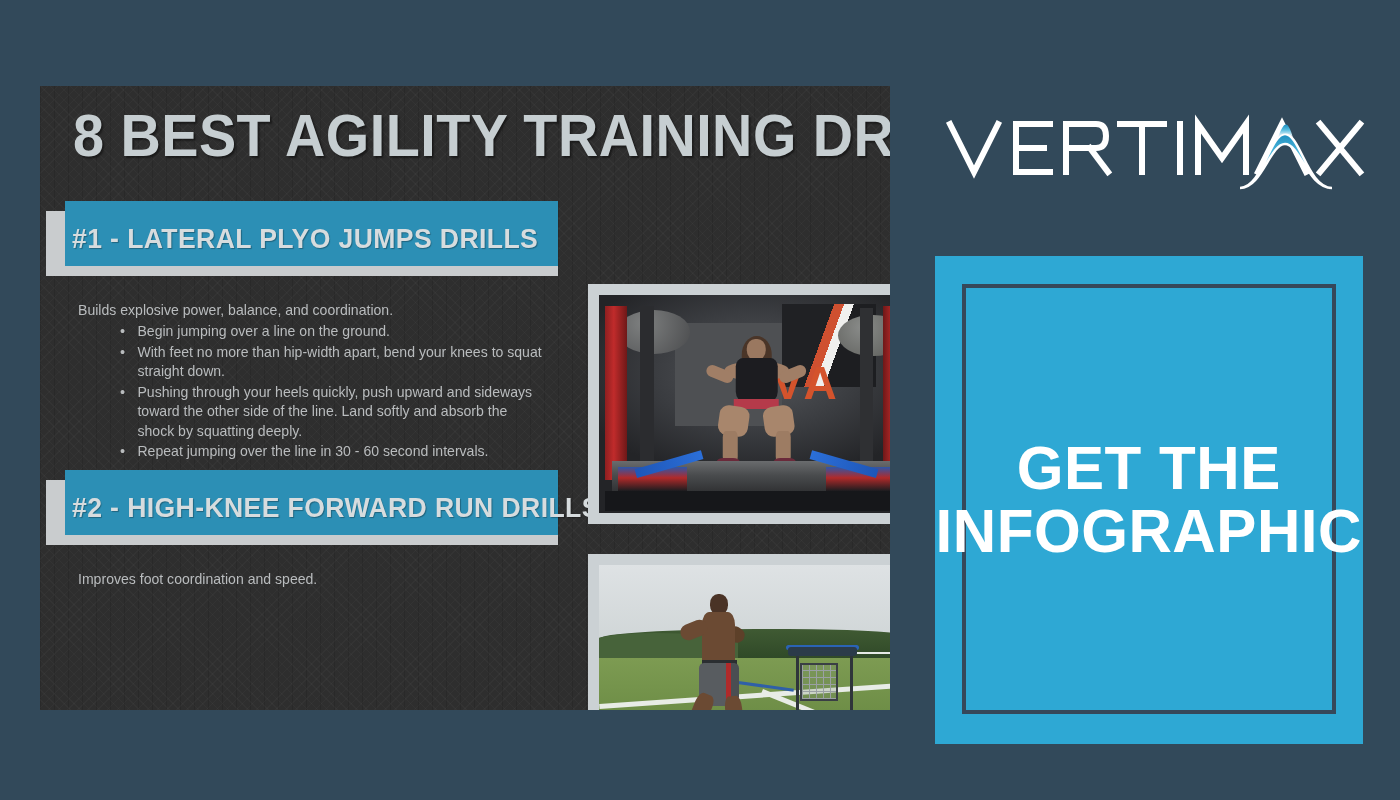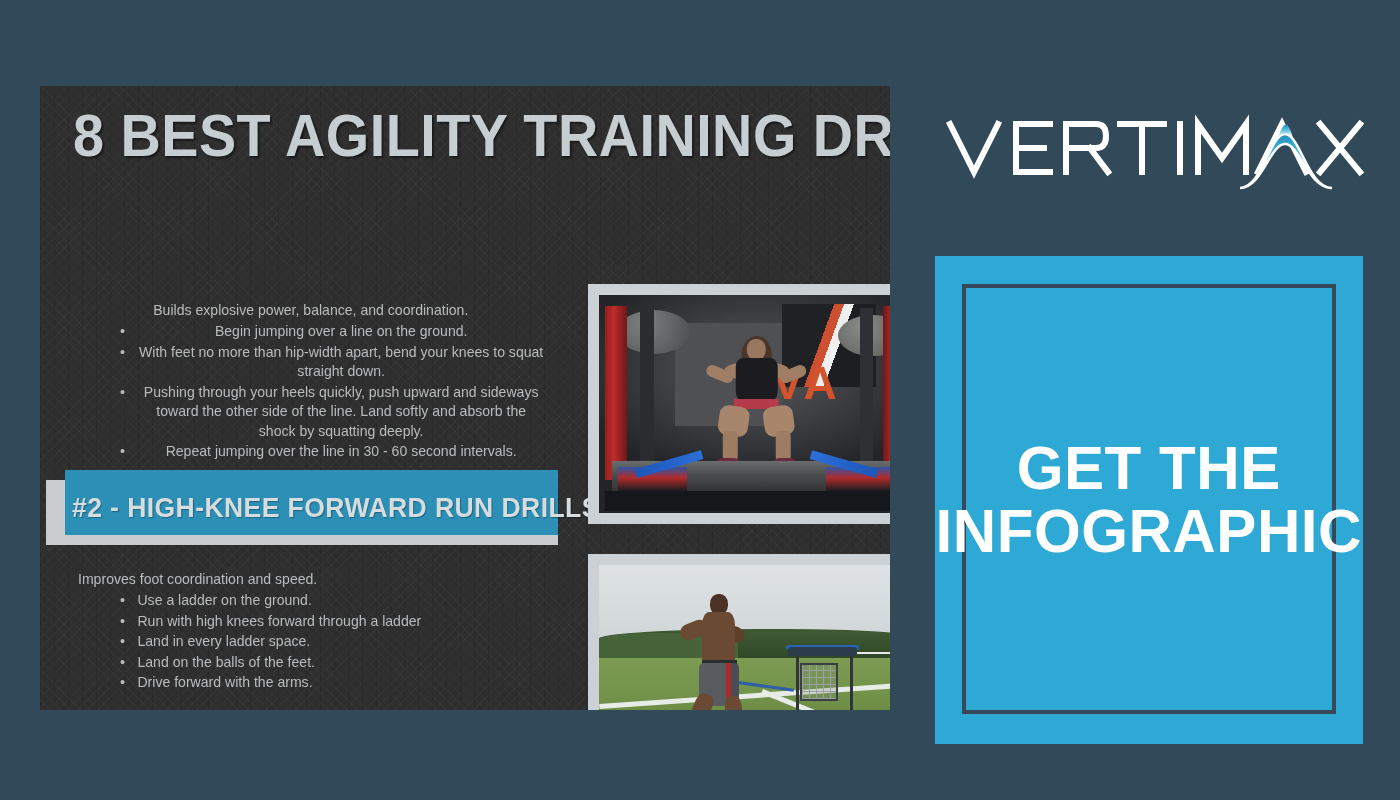--- a/index.html
+++ b/index.html
@@ -56,21 +56,21 @@
     font-weight:bold; font-size:28px; letter-spacing:.4px;
     color:#d7dcde; white-space:nowrap;
     text-shadow:1px 1px 1px rgba(0,0,0,.3);
   }
 
   .body-block {
     position:absolute; left:38px; width:480px;
     font-family:"Liberation Sans Narrow","Liberation Sans",sans-serif;
     color:#b9bcbe; font-size:14.5px; line-height:1.34;
   }
-  #drill-0 .body-block { top:100px;text-align:center; }
+  #drill-0 .body-block { top:100px; }
   #drill-1 .body-block { top:100px; }
   .intro { margin-bottom:2px; transform:scaleX(.97); transform-origin:left; }
   .steps { list-style:none; margin-left:42px; }
   .steps li { position:relative; padding-left:18px; margin-bottom:1px; transform:scaleX(.97); transform-origin:left; }
   .steps li::before {
     content:"\2022"; position:absolute; left:0; top:-1px; font-size:15px; color:#b9bcbe;
   }
 
   
   .photo-frame {
@@ -208,46 +208,44 @@
   }
 </style>
 </head>
 <body>
 
 <div id="panel">
 
   <div id="page-title">8 BEST AGILITY TRAINING DRILLS</div>
 
   <section class="drill" id="drill-0">
+    <div class="bar-wrap">
+      <div class="bar-shadow"></div>
+      <div class="bar"></div>
+      <div class="bar-label">#1 - LATERAL PLYO JUMPS DRILLS</div>
+    </div>
     <div class="body-block">
       <p class="intro">Builds explosive power, balance, and coordination.</p>
       <ul class="steps">
         <li>Begin jumping over a line on the ground.</li>
         <li>With feet no more than hip-width apart, bend your knees to squat straight down.</li>
         <li>Pushing through your heels quickly, push upward and sideways toward the other side of the line. Land softly and absorb the shock by squatting deeply.</li>
         <li>Repeat jumping over the line in 30 - 60 second intervals.</li>
       </ul>
     </div>
   </section>
 
   <section class="drill" id="drill-1">
     <div class="bar-wrap">
       <div class="bar-shadow"></div>
       <div class="bar"></div>
       <div class="bar-label">#2 - HIGH-KNEE FORWARD RUN DRILLS</div>
     </div>
     <div class="body-block">
       <p class="intro">Improves foot coordination and speed.</p>
-      <ul class="steps">
-        <li>Use a ladder on the ground.</li>
-        <li>Run with high knees forward through a ladder</li>
-        <li>Land in every  ladder space.</li>
-        <li>Land on the balls of the feet.</li>
-        <li>Drive forward with the arms.</li>
-      </ul>
     </div>
   </section>
 
   <figure class="photo-frame" id="photo-0">
     <div class="photo gym" aria-label="Athlete squatting on VertiMax platform with resistance bands in a gym">
       <div class="wallpanel"></div>
       <div class="wallpanel2"></div>
       <div class="va">VA</div>
       <div class="ball-l"></div>
       <div class="ball-r"></div>

